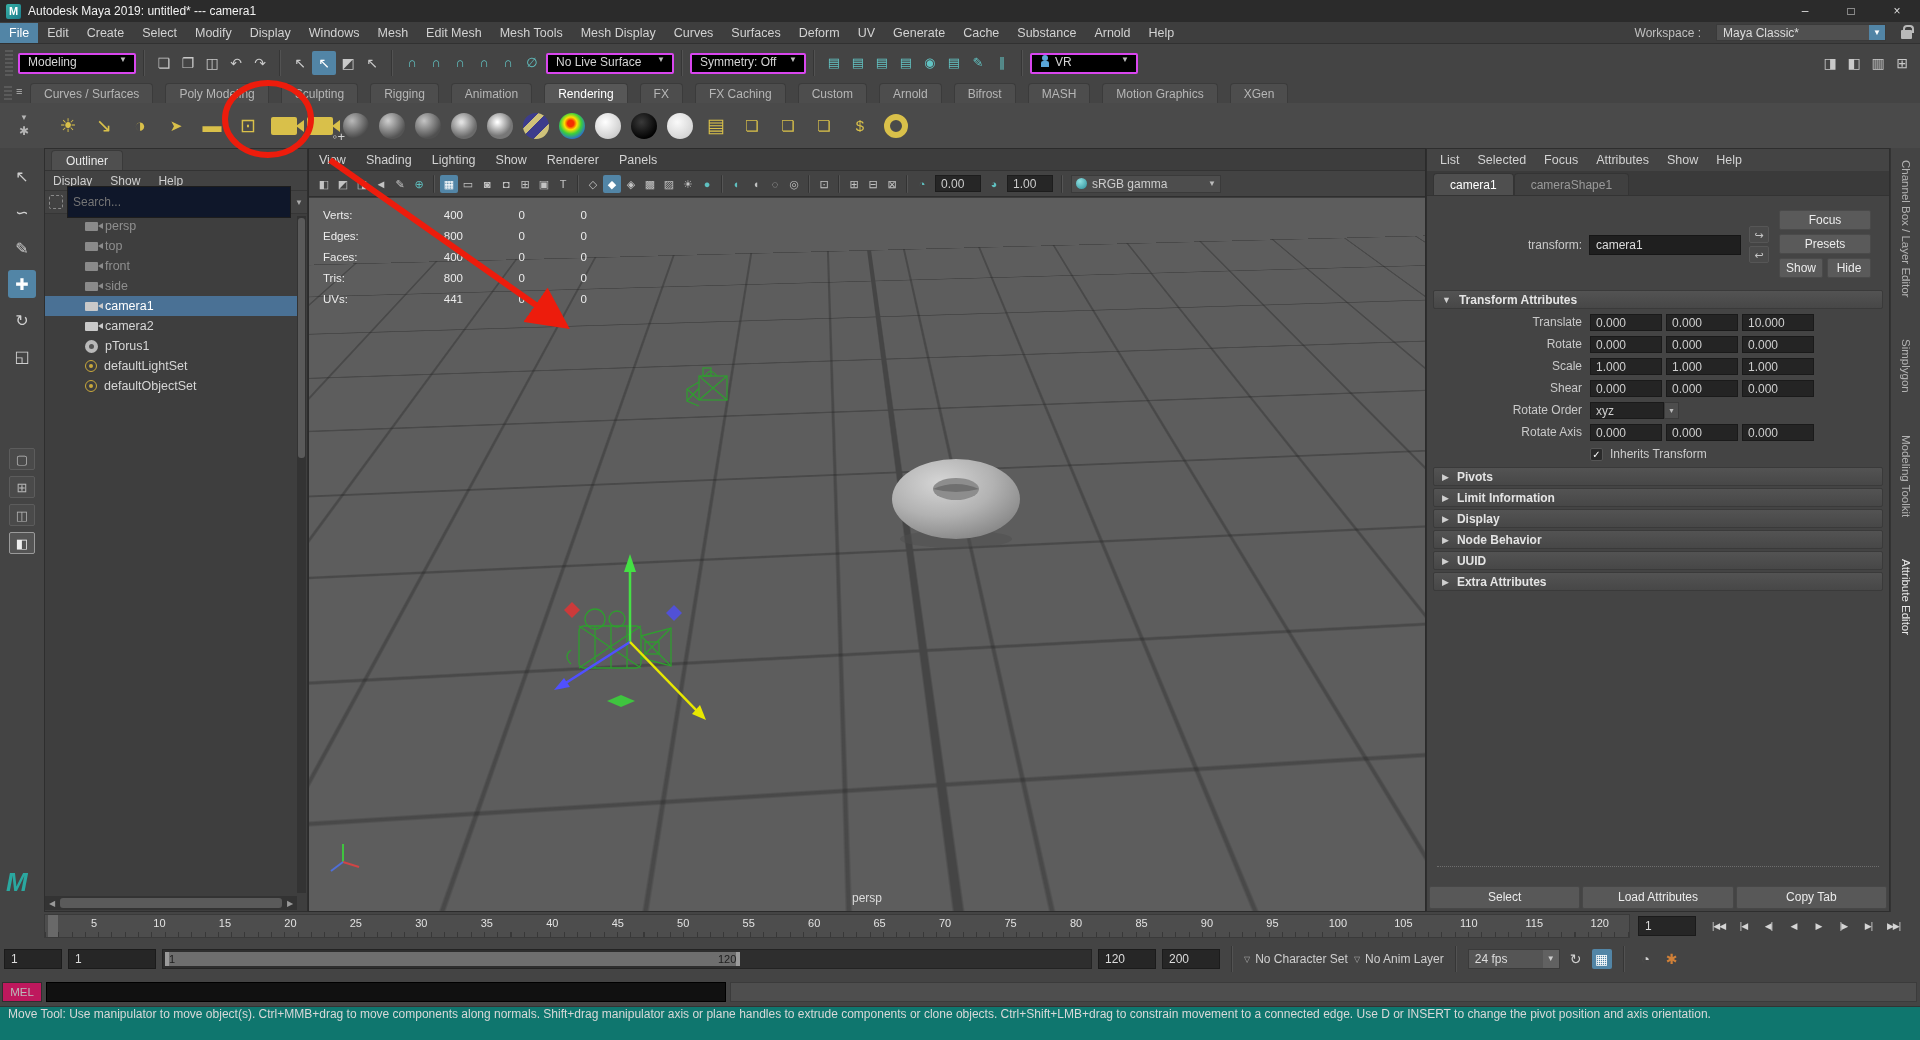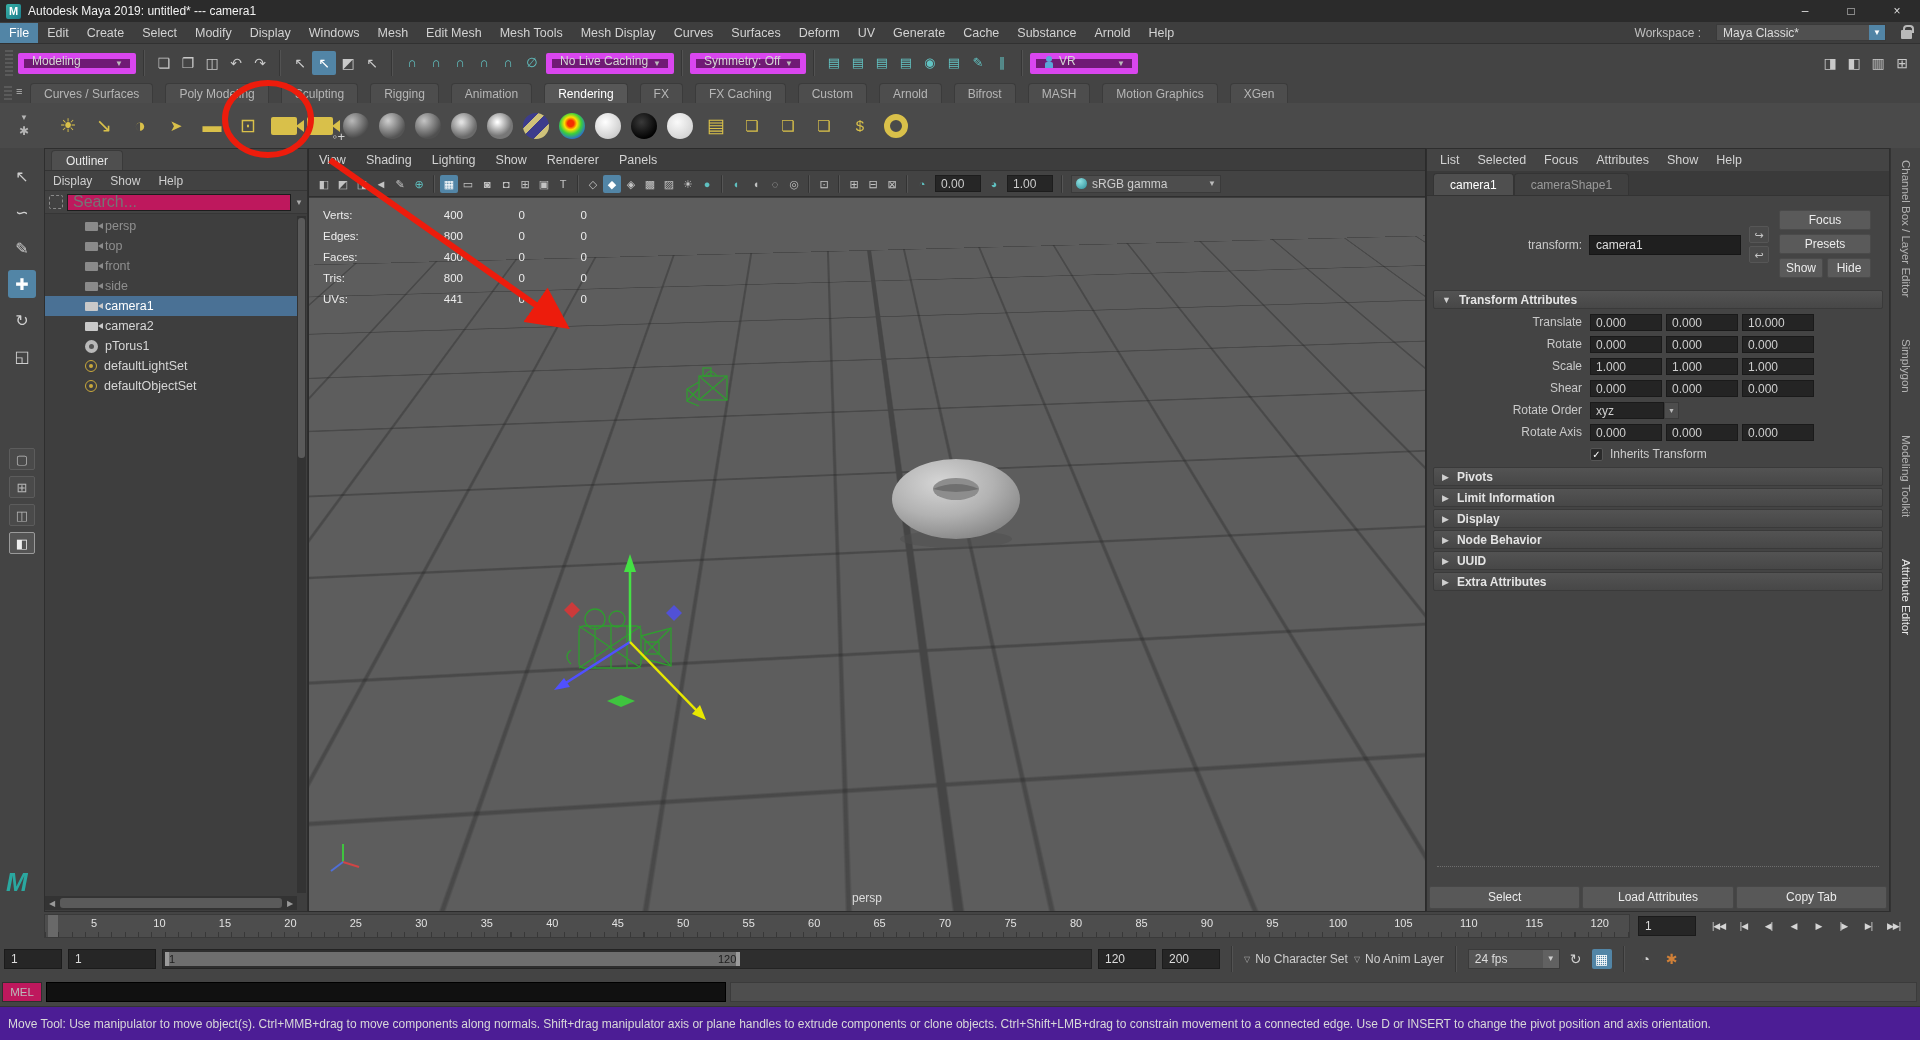--- a/index.html
+++ b/index.html
@@ -21,21 +21,21 @@
 .ws-label{color:#c0c0c0}
 .ws-select{width:170px;height:17px;background:#505050;border:1px solid #3a3a3a;display:flex;align-items:center;padding-left:6px;color:#ddd;position:relative}
 .ws-select .arr{position:absolute;right:0;top:0;width:16px;height:15px;background:#5285a6;color:#fff;font-size:8px;text-align:center;line-height:15px}
 .lock{width:11px;height:9px;background:#b9b9b9;border-radius:1px;position:relative;margin-top:4px}
 .lock:before{content:"";position:absolute;left:2px;top:-5px;width:7px;height:6px;border:2px solid #b9b9b9;border-bottom:none;border-radius:4px 4px 0 0}
 
 
 .toolbar{position:absolute;left:0;top:45px;width:1920px;height:36px;background:#444;display:flex;align-items:center;gap:2px;padding-left:2px}
 .griphandle{width:8px;height:26px;background:repeating-linear-gradient(0deg,#5a5a5a 0 2px,transparent 2px 4px);margin:0 3px}
 .sep{width:2px;height:26px;border-left:1px solid #363636;border-right:1px solid #525252;margin:0 5px}
-.combo{height:21px;background:#701a75;border:6px solid #d946ef;display:flex;align-items:flex-end;padding:0 4px 0 8px;color:#d5d5d5;position:relative;border-radius:2px}
+.combo{height:21px;background:#000000;border:2px solid #d946ef;display:flex;align-items:flex-start;padding:0 4px 0 8px;color:#d5d5d5;position:relative;border-radius:2px}
 .combo .carr{margin-left:auto;font-size:8px;color:#bbb;padding:0 3px}
 .tbico{width:24px;height:24px;text-align:center;line-height:24px;font-size:14px;color:#c9c9c9;border-radius:2px}
 .tbico.on{background:#5285a6;color:#fff}
 .tbico.t{color:#62c3c3;font-size:13px}
 .vr-person{width:10px;height:12px;position:relative;margin-right:5px}
 .vr-person:before{content:"";position:absolute;left:2px;top:0;width:6px;height:6px;border-radius:50%;background:#5aa6d8}
 .vr-person:after{content:"";position:absolute;left:1px;top:6px;width:8px;height:6px;border-radius:2px 2px 0 0;background:#5aa6d8}
 .tb-right{margin-left:auto;display:flex;padding-right:6px}
 
 
@@ -77,21 +77,21 @@
 .maya-logo{position:absolute;left:6px;bottom:14px;font-size:26px;font-weight:bold;font-style:italic;color:#2aa8a0}
 
 
 .outliner{position:absolute;left:44px;top:0;width:264px;height:764px;background:#3e3e3e;border:1px solid #2e2e2e}
 .ol-tabrow{height:22px;background:#444;border-bottom:1px solid #333;display:flex;align-items:flex-end}
 .ol-tab{height:20px;margin-left:6px;padding:3px 14px;background:#4f4f4f;border:1px solid #3a3a3a;border-bottom:none;border-radius:4px 4px 0 0;color:#e8e8e8}
 .ol-menus{height:20px;display:flex;align-items:center;gap:2px;background:#424242;border-bottom:1px solid #363636}
 .ol-menus span{padding:2px 8px;color:#cfcfcf}
 .ol-search{height:23px;display:flex;align-items:center;background:#424242;border-bottom:1px solid #363636;padding:0 4px;gap:4px}
 .ol-search .fico{width:14px;height:14px;border:1px dashed #8a8a8a;border-radius:2px}
-.ol-search input{flex:1;height:17px;background:#be185d;border:1px solid #1d1d1d;color:#bbb;font-size:16px;padding:0 5px;font-family:"Liberation Sans",sans-serif}
+.ol-search input{flex:1;height:32px;background:#0f172a;border:1px solid #1d1d1d;color:#bbb;font-size:12px;padding:0 5px;font-family:"Liberation Sans",sans-serif}
 .ol-search .sarr{font-size:8px;color:#aaa}
 .ol-list{position:absolute;left:0;top:67px;right:10px;bottom:18px;overflow:hidden}
 .oli{height:20px;display:flex;align-items:center;padding-left:40px;color:#d6d6d6;font-size:12.5px;gap:7px}
 .oli.dim{color:#8f8f8f}
 .oli.sel{background:#4a7195;color:#fff}
 .cam-ico{width:13px;height:9px;background:#c9c9c9;border-radius:1px;position:relative;flex:none}
 .cam-ico:after{content:"";position:absolute;right:-5px;top:1px;border-right:5px solid #c9c9c9;border-top:3.5px solid transparent;border-bottom:3.5px solid transparent}
 .oli.dim .cam-ico,.oli.dim .cam-ico:after{background:#8a8a8a;border-right-color:#8a8a8a}
 .oli.dim .cam-ico:after{border-right-color:#8a8a8a;background:none}
 .tor-ico{width:13px;height:13px;border-radius:50%;border:4px solid #b9b9b9;background:#555;flex:none}
@@ -183,21 +183,21 @@
 .rb-fps .farr{position:absolute;right:0;top:0;width:16px;height:18px;background:#616161;font-size:8px;color:#ccc;text-align:center;line-height:18px}
 .rb-ico{width:20px;height:20px;text-align:center;line-height:20px;color:#d0d0d0;font-size:14px}
 .rb-ico.key{background:#5285a6;border-radius:2px;color:#fff}
 .rb-ico.orange{color:#d08038}
 
 
 .cmdline{position:absolute;left:0;top:978px;width:1920px;height:28px;background:#444;display:flex;align-items:center;padding-left:2px;gap:4px}
 .mel-label{width:40px;height:20px;background:#be185d;border:1px solid #2f2f2f;color:#bbb;text-align:center;line-height:19px;font-size:11.5px}
 .mel-input{width:680px;height:20px;background:#111;border:1px solid #000;color:#ddd;font-family:"Liberation Mono",monospace;font-size:12px;padding:0 6px}
 .mel-result{flex:1;height:20px;background:#4e4e4e;border:1px solid #3b3b3b;margin-right:3px}
-.helpline{position:absolute;left:0;top:1006px;width:1920px;height:34px;background:#4c1d95;border-top:1px solid #333;color:#d8d8d8;font-size:12px;padding:10px 0 0 8px}
+.helpline{position:absolute;left:0;top:1006px;width:1920px;height:34px;background:#0f766e;border-top:1px solid #333;color:#d8d8d8;font-size:12px;padding:0 0 0 8px}
 
 
 .annot{position:absolute;inset:0;z-index:60;pointer-events:none}
 </style>
 </head>
 <body>
 
 <div class="screen">
 
   <div class="titlebar">
@@ -290,21 +290,21 @@
     <div style="display:flex">
 
     <span class="tbico t">∩</span>
         <span class="tbico t">∩</span>
         <span class="tbico t">∩</span>
         <span class="tbico t">∩</span>
         <span class="tbico t">∩</span>
         <span class="tbico t">∅</span>
       </div>
     <span class="combo" style="width:128px">
-      <span>No Live Caching</span>
+      <span>No Live Surface</span>
         <span class="carr">▼</span>
     </span>
     <span class="sep"></span>
     <span class="combo" style="width:116px">
       <span>Symmetry: Off</span>
         <span class="carr">▼</span>
     </span>
     <span class="sep"></span>
     <div style="display:flex">
 

